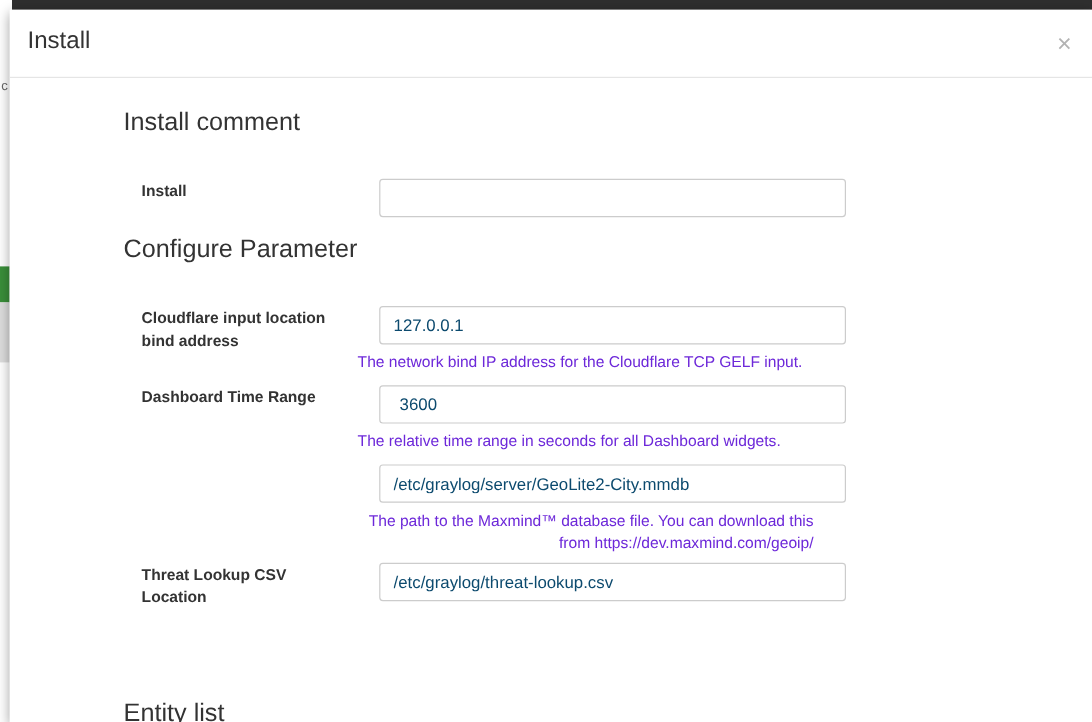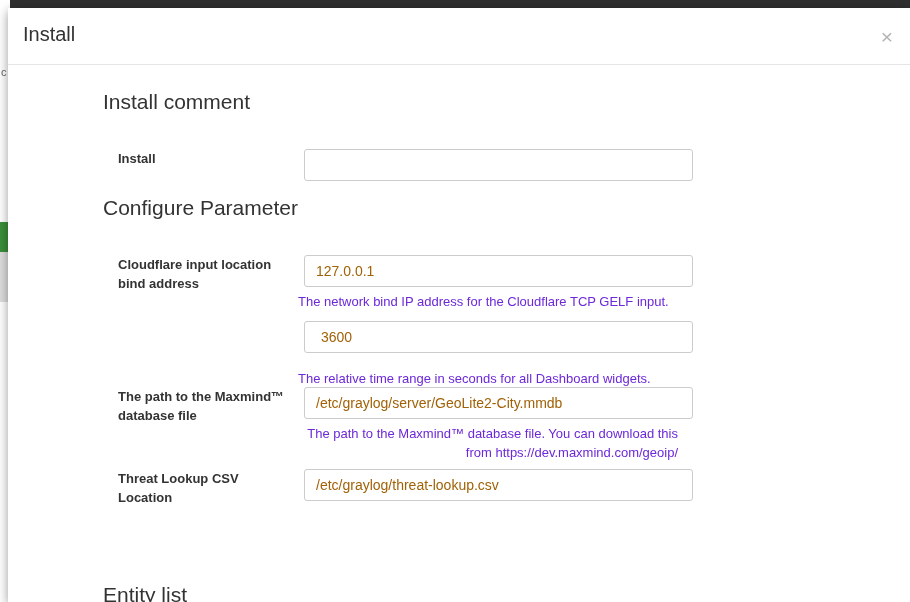--- a/index.html
+++ b/index.html
@@ -126,29 +126,29 @@
     position: absolute;
     font-size: 13px;
     font-weight: bold;
     color: #333333;
     line-height: 1.45;
     width: 160px;
   }
 
   .form-input {
     position: absolute;
-    left: 296px;
+    left: 308px;
     width: 389px;
     height: 32px;
     box-sizing: border-box;
     border: 1px solid #cccccc;
     border-radius: 3px;
     padding: 5px 11px;
     font-size: 14px;
-    color: #a16207;
+    color: #0c4a6e;
     font-family: "Liberation Sans", sans-serif;
     background: #ffffff;
     outline: none;
   }
 
   .help-text {
     position: absolute;
     left: 290px;
     width: 400px;
     font-size: 13px;
@@ -180,24 +180,24 @@
 
     <div class="form-label" style="left:110px; top:84px;">Install</div>
     <input class="form-input" style="top: 83px;" type="text" value="">
 
     <div class="section-title" style="left:95px; top:130px;">Configure Parameter</div>
 
     <div class="form-label" style="left:110px; top:190px;">Cloudflare input location bind address</div>
     <input class="form-input" style="top: 189px;" type="text" value="127.0.0.1">
     <div class="help-text" style="top:227px;">The network bind IP address for the Cloudflare TCP GELF input.</div>
 
+    <div class="form-label" style="left:110px; top:256px;">Dashboard Time Range</div>
     <input class="form-input" style="top: 255px; padding-left: 16px;" type="text" value="3600">
-    <div class="help-text" style="top:293px;margin-top:11px;">The relative time range in seconds for all Dashboard widgets.</div>
-
-    <div class="form-label" style="left:110px; top:322px; width:170px;">The path to the Maxmind™ database file</div>
+    <div class="help-text" style="top:293px;">The relative time range in seconds for all Dashboard widgets.</div>
+
     <input class="form-input" style="top: 321px;" type="text" value="/etc/graylog/server/GeoLite2-City.mmdb">
     <div class="help-text" style="top:359px; width:380px;text-align:right;">The path to the Maxmind™ database file. You can download this from https://dev.maxmind.com/geoip/</div>
 
     <div class="form-label" style="left:110px; top:404px;">Threat Lookup CSV Location</div>
     <input class="form-input" style="top: 403px;" type="text" value="/etc/graylog/threat-lookup.csv">
 
     <div class="section-title" style="left:95px; top:517px;">Entity list</div>
 
   </div>
 </div>

